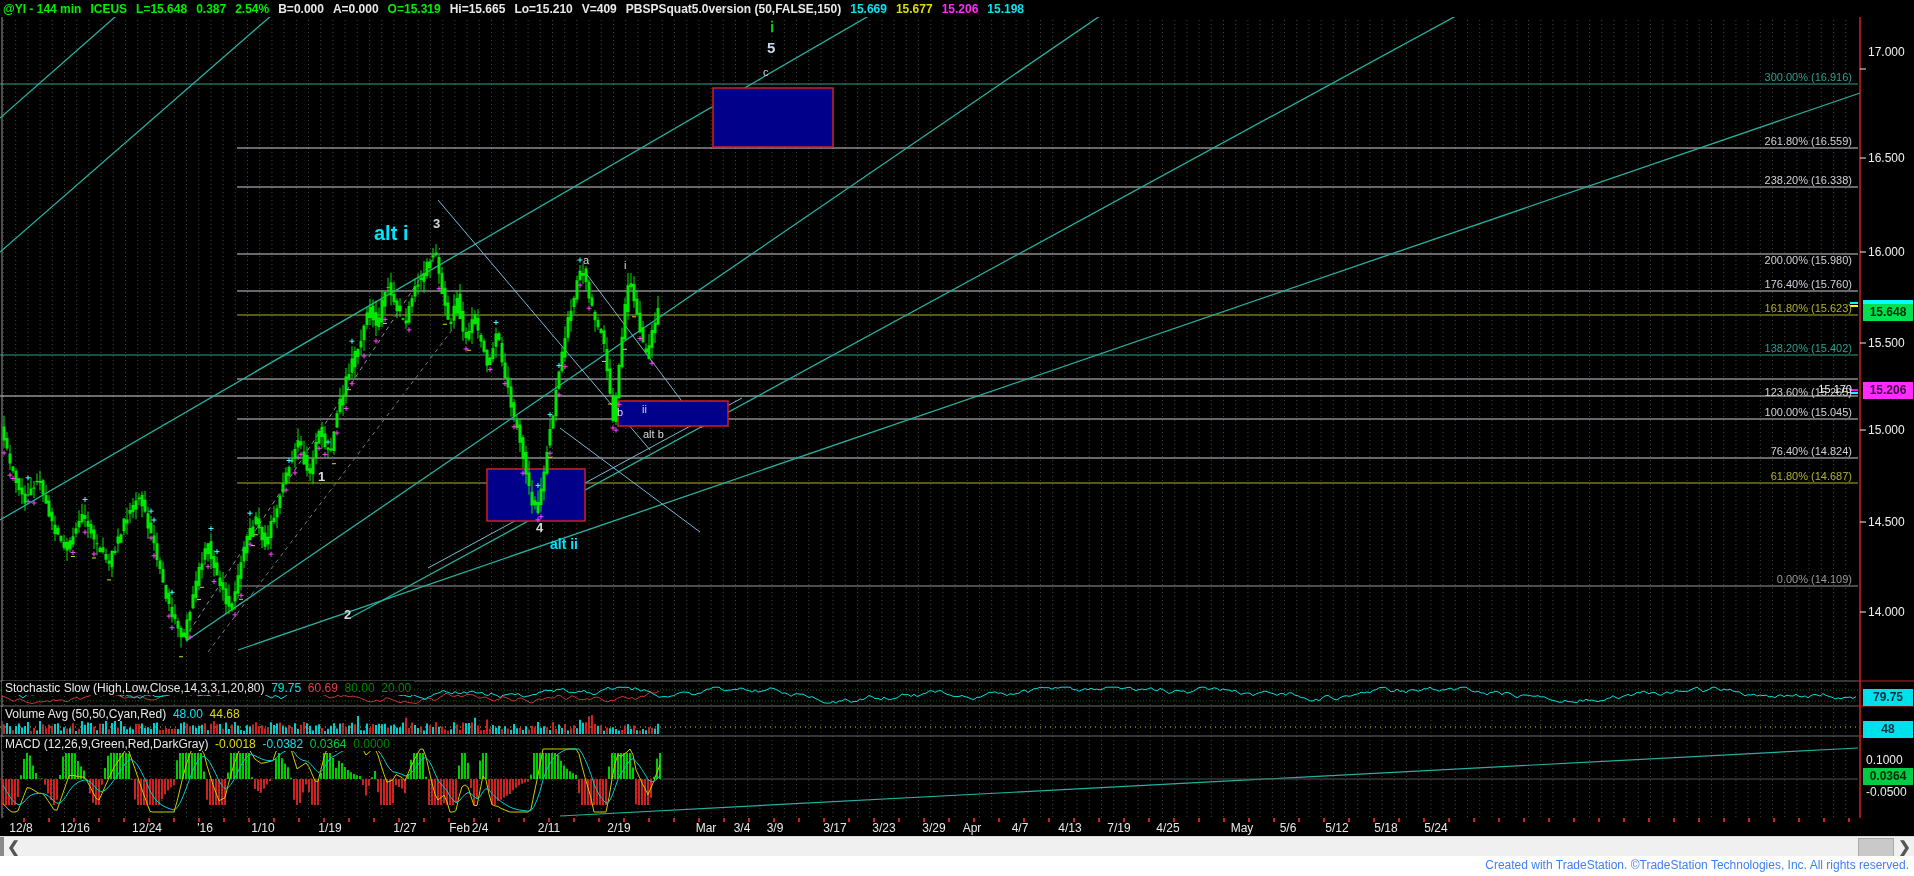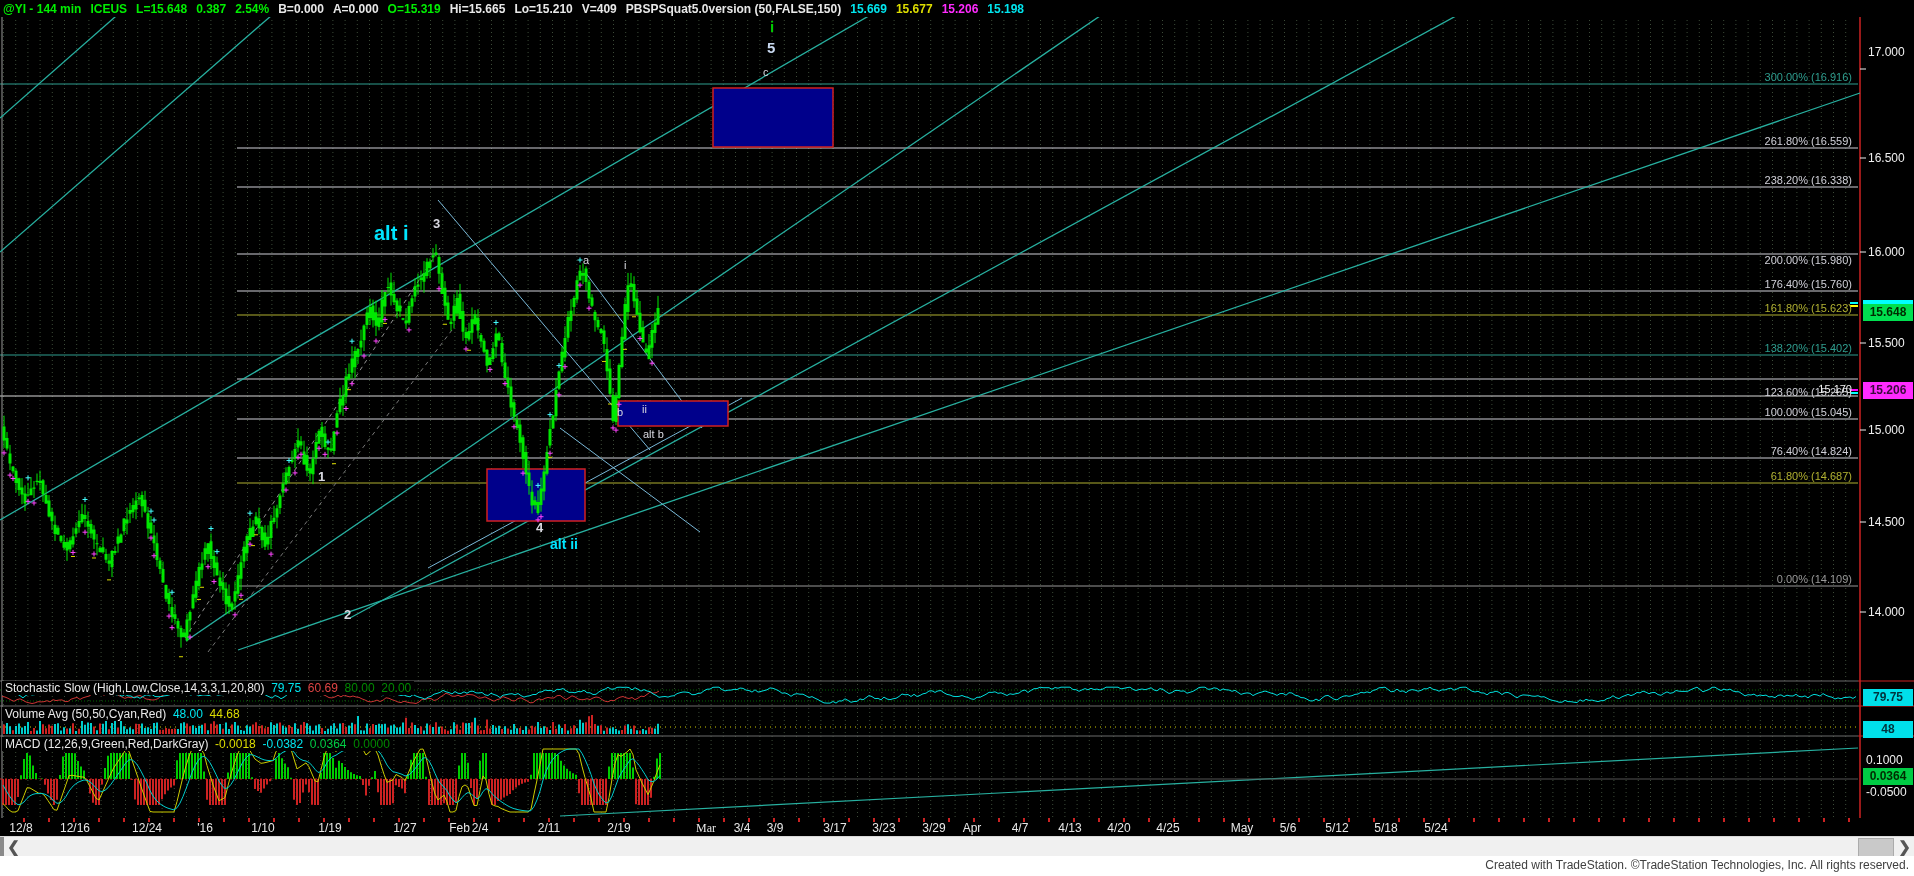--- a/index.html
+++ b/index.html
@@ -23,21 +23,21 @@
     background:repeating-linear-gradient(90deg,transparent 0px,transparent 23px,#cc2222 23px,#cc2222 25px)}
   .xdate{position:absolute;top:3px;font-size:12px;color:#e8e8e8;transform:translateX(-50%);white-space:nowrap}
   #scrollbar{position:absolute;top:836px;left:0;width:1914px;height:20px;background:#f0f0f0;border-top:1px solid #d8d8d8}
   #sb-edge{position:absolute;left:0;top:0;width:4px;height:20px;background:#8a8a8a}
   .sb-btn{position:absolute;top:0;width:19px;height:20px;color:#555;font-size:15px;font-weight:bold;
     text-align:center;line-height:19px;background:#f0f0f0;cursor:pointer}
   #sb-left{left:4px}
   #sb-right{left:1895px}
   #sb-thumb{position:absolute;left:1858px;top:1px;width:34px;height:18px;background:#c9c9c9;border:1px solid #ababab}
   #statusbar{position:absolute;top:856px;left:0;width:1914px;height:20px;background:#ffffff;
-    font-size:12px;color:#404040;text-align:right;line-height:19px;padding-right:5px;box-sizing:border-box}
+    font-size:12px;color:#3b82f6;text-align:right;line-height:19px;padding-right:5px;box-sizing:border-box}
 </style>
 </head>
 <body>
 
 <div id="titlebar"><span class="seg" style="color: rgb(0, 238, 0);">@YI - 144 min</span><span class="seg" style="color: rgb(0, 238, 0);">ICEUS</span><span class="seg" style="color: rgb(0, 238, 0);">L=15.648</span><span class="seg" style="color: rgb(0, 238, 0);">0.387</span><span class="seg" style="color: rgb(0, 238, 0);">2.54%</span><span class="seg" style="color: rgb(232, 232, 232);">B=0.000</span><span class="seg" style="color: rgb(232, 232, 232);">A=0.000</span><span class="seg" style="color: rgb(0, 238, 0);">O=15.319</span><span class="seg" style="color: rgb(232, 232, 232);">Hi=15.665</span><span class="seg" style="color: rgb(232, 232, 232);">Lo=15.210</span><span class="seg" style="color: rgb(232, 232, 232);">V=409</span><span class="seg" style="color: rgb(232, 232, 232);">PBSPSquat5.0version (50,FALSE,150)</span><span class="seg" style="color: rgb(0, 229, 238);">15.669</span><span class="seg" style="color: rgb(221, 221, 0);">15.677</span><span class="seg" style="color: rgb(255, 43, 255);">15.206</span><span class="seg" style="color: rgb(0, 229, 238);">15.198</span></div>
 
 <div id="chart-wrap">
   <svg id="chart-svg" width="1914" height="801">
       <g>
         <path d="M3.5 3L3.5 800M15.7 3L15.7 800M27.9 3L27.9 800M40.1 3L40.1 800M52.3 3L52.3 800M64.5 3L64.5 800M76.7 3L76.7 800M88.9 3L88.9 800M101.1 3L101.1 800M113.3 3L113.3 800M125.5 3L125.5 800M137.7 3L137.7 800M149.9 3L149.9 800M162.1 3L162.1 800M174.3 3L174.3 800M186.5 3L186.5 800M198.7 3L198.7 800M210.9 3L210.9 800M223.1 3L223.1 800M235.3 3L235.3 800M247.5 3L247.5 800M259.7 3L259.7 800M271.9 3L271.9 800M284.1 3L284.1 800M296.3 3L296.3 800M308.5 3L308.5 800M320.7 3L320.7 800M332.9 3L332.9 800M345.1 3L345.1 800M357.3 3L357.3 800M369.5 3L369.5 800M381.7 3L381.7 800M393.9 3L393.9 800M406.1 3L406.1 800M418.3 3L418.3 800M430.5 3L430.5 800M442.7 3L442.7 800M454.9 3L454.9 800M467.1 3L467.1 800M479.3 3L479.3 800M491.5 3L491.5 800M503.7 3L503.7 800M515.9 3L515.9 800M528.1 3L528.1 800M540.3 3L540.3 800M552.5 3L552.5 800M564.7 3L564.7 800M576.9 3L576.9 800M589.1 3L589.1 800M601.3 3L601.3 800M613.5 3L613.5 800M625.7 3L625.7 800M637.9 3L637.9 800M650.1 3L650.1 800M662.3 3L662.3 800M674.5 3L674.5 800M686.7 3L686.7 800M698.9 3L698.9 800M711.1 3L711.1 800M723.3 3L723.3 800M735.5 3L735.5 800M747.7 3L747.7 800M759.9 3L759.9 800M772.1 3L772.1 800M784.3 3L784.3 800M796.5 3L796.5 800M808.7 3L808.7 800M820.9 3L820.9 800M833.1 3L833.1 800M845.3 3L845.3 800M857.5 3L857.5 800M869.7 3L869.7 800M881.9 3L881.9 800M894.1 3L894.1 800M906.3 3L906.3 800M918.5 3L918.5 800M930.7 3L930.7 800M942.9 3L942.9 800M955.1 3L955.1 800M967.3 3L967.3 800M979.5 3L979.5 800M991.7 3L991.7 800M1003.9 3L1003.9 800M1016.1 3L1016.1 800M1028.3 3L1028.3 800M1040.5 3L1040.5 800M1052.7 3L1052.7 800M1064.9 3L1064.9 800M1077.1 3L1077.1 800M1089.3 3L1089.3 800M1101.5 3L1101.5 800M1113.7 3L1113.7 800M1125.9 3L1125.9 800M1138.1 3L1138.1 800M1150.3 3L1150.3 800M1162.5 3L1162.5 800M1174.7 3L1174.7 800M1186.9 3L1186.9 800M1199.1 3L1199.1 800M1211.3 3L1211.3 800M1223.5 3L1223.5 800M1235.7 3L1235.7 800M1247.9 3L1247.9 800M1260.1 3L1260.1 800M1272.3 3L1272.3 800M1284.5 3L1284.5 800M1296.7 3L1296.7 800M1308.9 3L1308.9 800M1321.1 3L1321.1 800M1333.3 3L1333.3 800M1345.5 3L1345.5 800M1357.7 3L1357.7 800M1369.9 3L1369.9 800M1382.1 3L1382.1 800M1394.3 3L1394.3 800M1406.5 3L1406.5 800M1418.7 3L1418.7 800M1430.9 3L1430.9 800M1443.1 3L1443.1 800M1455.3 3L1455.3 800M1467.5 3L1467.5 800M1479.7 3L1479.7 800M1491.9 3L1491.9 800M1504.1 3L1504.1 800M1516.3 3L1516.3 800M1528.5 3L1528.5 800M1540.7 3L1540.7 800M1552.9 3L1552.9 800M1565.1 3L1565.1 800M1577.3 3L1577.3 800M1589.5 3L1589.5 800M1601.7 3L1601.7 800M1613.9 3L1613.9 800M1626.1 3L1626.1 800M1638.3 3L1638.3 800M1650.5 3L1650.5 800M1662.7 3L1662.7 800M1674.9 3L1674.9 800M1687.1 3L1687.1 800M1699.3 3L1699.3 800M1711.5 3L1711.5 800M1723.7 3L1723.7 800M1735.9 3L1735.9 800M1748.1 3L1748.1 800M1760.3 3L1760.3 800M1772.5 3L1772.5 800M1784.7 3L1784.7 800M1796.9 3L1796.9 800M1809.1 3L1809.1 800M1821.3 3L1821.3 800M1833.5 3L1833.5 800M1845.7 3L1845.7 800" stroke="#3c4a38" stroke-width="1" stroke-dasharray="1,3" fill="none"></path>
@@ -182,30 +182,30 @@
     <div class="xdate" style="left: 75px;">12/16</div>
     <div class="xdate" style="left: 147px;">12/24</div>
     <div class="xdate" style="left: 205px;">'16</div>
     <div class="xdate" style="left: 263px;">1/10</div>
     <div class="xdate" style="left: 330px;">1/19</div>
     <div class="xdate" style="left: 405px;">1/27</div>
     <div class="xdate" style="left: 443px; padding-left: 33px;">Feb</div>
     <div class="xdate" style="left: 480px;">2/4</div>
     <div class="xdate" style="left: 549px;">2/11</div>
     <div class="xdate" style="left: 619px;">2/19</div>
-    <div class="xdate" style="left: 706px; font-family: Liberation Serif, serif;">Mar</div>
+    <div class="xdate" style="left: 706px;">Mar</div>
     <div class="xdate" style="left: 742px;">3/4</div>
     <div class="xdate" style="left: 775px;">3/9</div>
     <div class="xdate" style="left: 835px;">3/17</div>
     <div class="xdate" style="left: 884px;">3/23</div>
     <div class="xdate" style="left: 934px;">3/29</div>
     <div class="xdate" style="left: 972px;">Apr</div>
     <div class="xdate" style="left: 1020px;">4/7</div>
     <div class="xdate" style="left: 1070px;">4/13</div>
-    <div class="xdate" style="left: 1119px;">4/20</div>
+    <div class="xdate" style="left: 1119px;">7/19</div>
     <div class="xdate" style="left: 1168px;">4/25</div>
     <div class="xdate" style="left: 1242px;">May</div>
     <div class="xdate" style="left: 1288px;">5/6</div>
     <div class="xdate" style="left: 1337px;">5/12</div>
     <div class="xdate" style="left: 1386px;">5/18</div>
     <div class="xdate" style="left: 1436px;">5/24</div>
   </div>
 
 <div id="scrollbar">
   <div id="sb-edge"></div>

